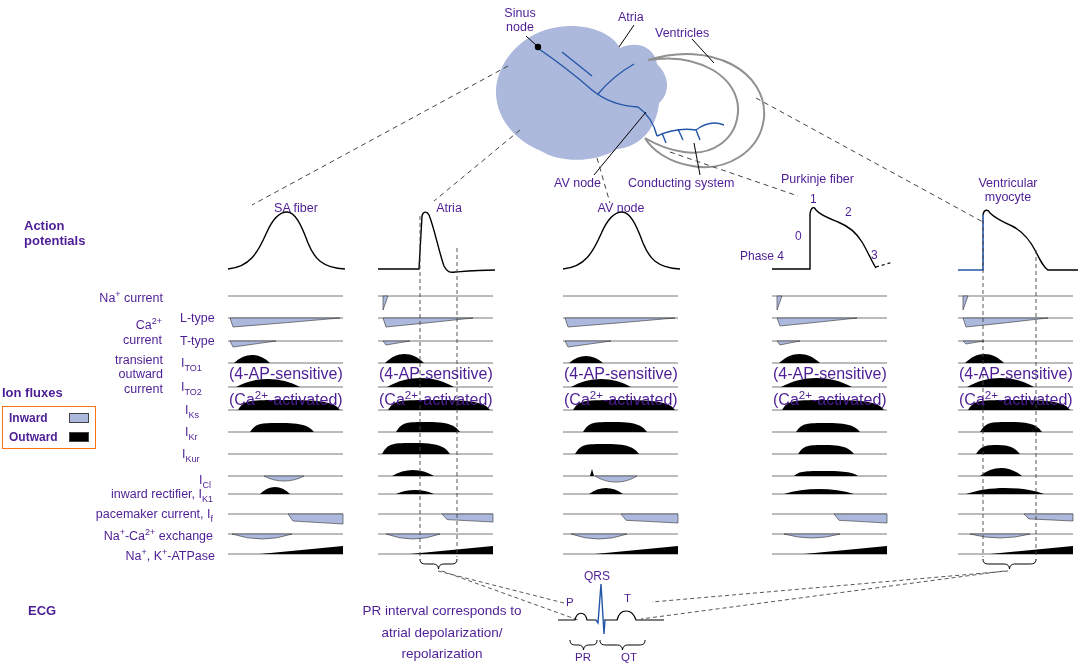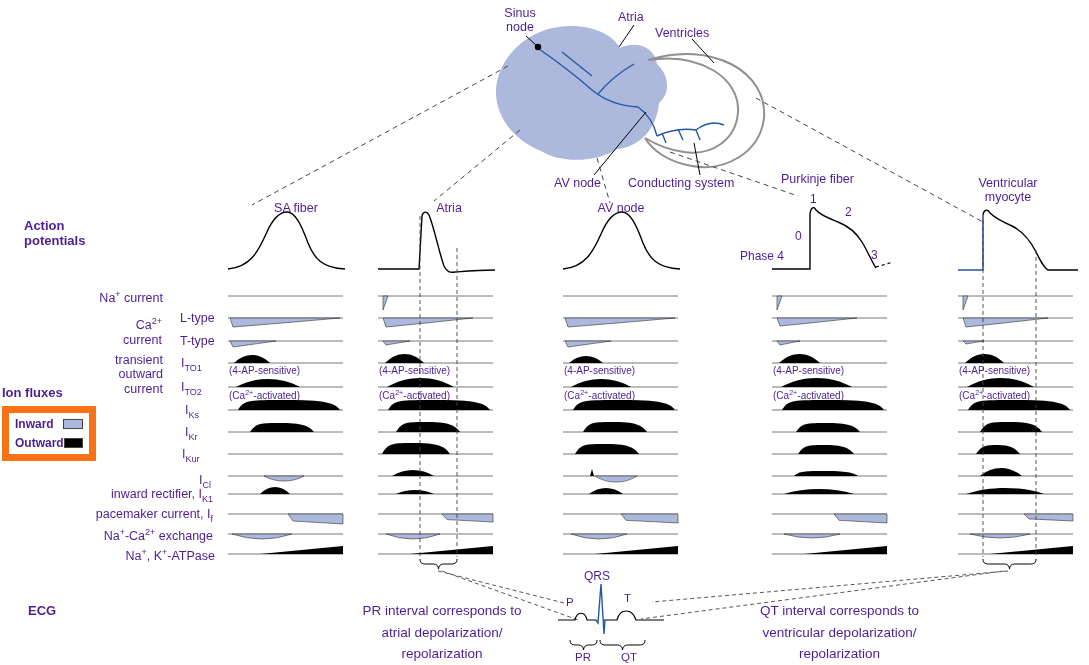--- a/index.html
+++ b/index.html
@@ -5,27 +5,27 @@
   *{margin:0;padding:0;box-sizing:border-box}
   body{background:#fff}
   .stage{position:relative;width:1089px;height:665px;background:#fff;
          font-family:"Liberation Sans",sans-serif;color:#4c1d95;overflow:hidden}
   svg.art{position:absolute;left:0;top:0}
   .lbl{position:absolute;font-size:12.5px;line-height:1.15;white-space:nowrap}
   .wrap{white-space:normal}
   .c{text-align:center}
   .r{text-align:right}
   .b{font-weight:bold}
-  .s10{font-size:10px}
+  .s10{font-size:16px}
   .s11{font-size:11.5px}
   .s12{font-size:12px}
   .s13{font-size:13px}
   .cap{font-size:13.5px;line-height:1.6;white-space:normal;text-align:center}
   sub,sup{font-size:0.72em}
-  .legend-box{position:absolute;left:2px;top:406px;width:94px;border:7px solid #f97316;
+  .legend-box{position:absolute;left:2px;top:406px;width:94px;border:1px solid #f97316;
               padding:4px 6px;display:flex;flex-direction:column;gap:5px;background:#fff}
   .legend-row{display:flex;align-items:center;justify-content:space-between;
               font-size:12px;font-weight:bold}
   .swatch{width:20px;height:10px;border:1px solid #444}
 </style>
 </head>
 <body>
 
 <div class="stage">
 
@@ -275,15 +275,14 @@
   <div class="lbl s10" style="left:564px;top:389px">(Ca<sup>2+</sup>-activated)</div>
   <div class="lbl s10" style="left:773px;top:389px">(Ca<sup>2+</sup>-activated)</div>
   <div class="lbl s10" style="left:959px;top:389px">(Ca<sup>2+</sup>-activated)</div>
 
   <div class="lbl s12" style="left:584px;top:570px">QRS</div>
   <div class="lbl s11" style="left:566px;top:596px">P</div>
   <div class="lbl s11" style="left:624px;top:592px">T</div>
   <div class="lbl s11" style="left:575px;top:651px">PR</div>
   <div class="lbl s11" style="left:621px;top:651px">QT</div>
   <div class="lbl cap" style="left:358px;top:600px;width:168px">PR interval corresponds to atrial depolarization/ repolarization</div>
-  <div class="lbl cap" style="left:742px;top:600px;width:195px">QT interval corresponds to ventricular depolarization/ repolarization</div>
 
 </div>
 
 </body></html>

